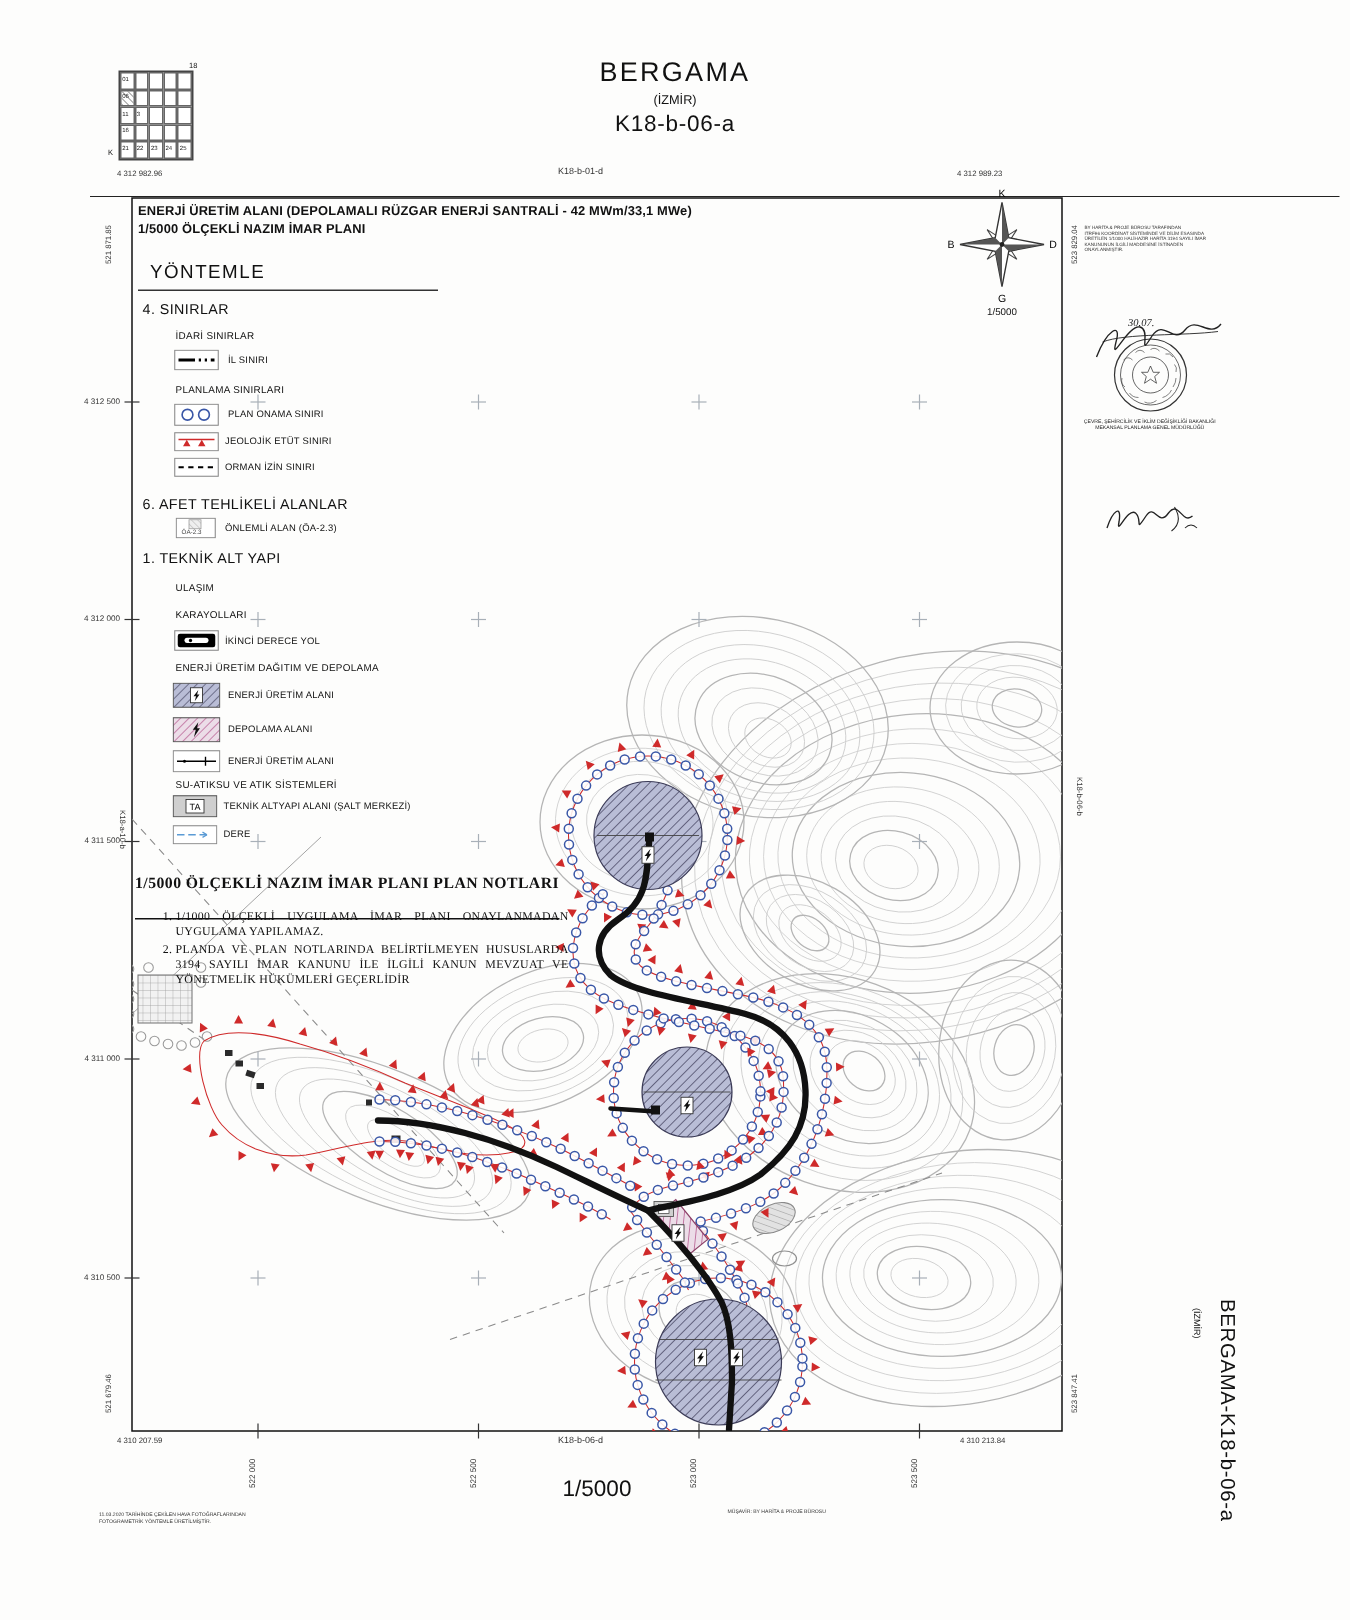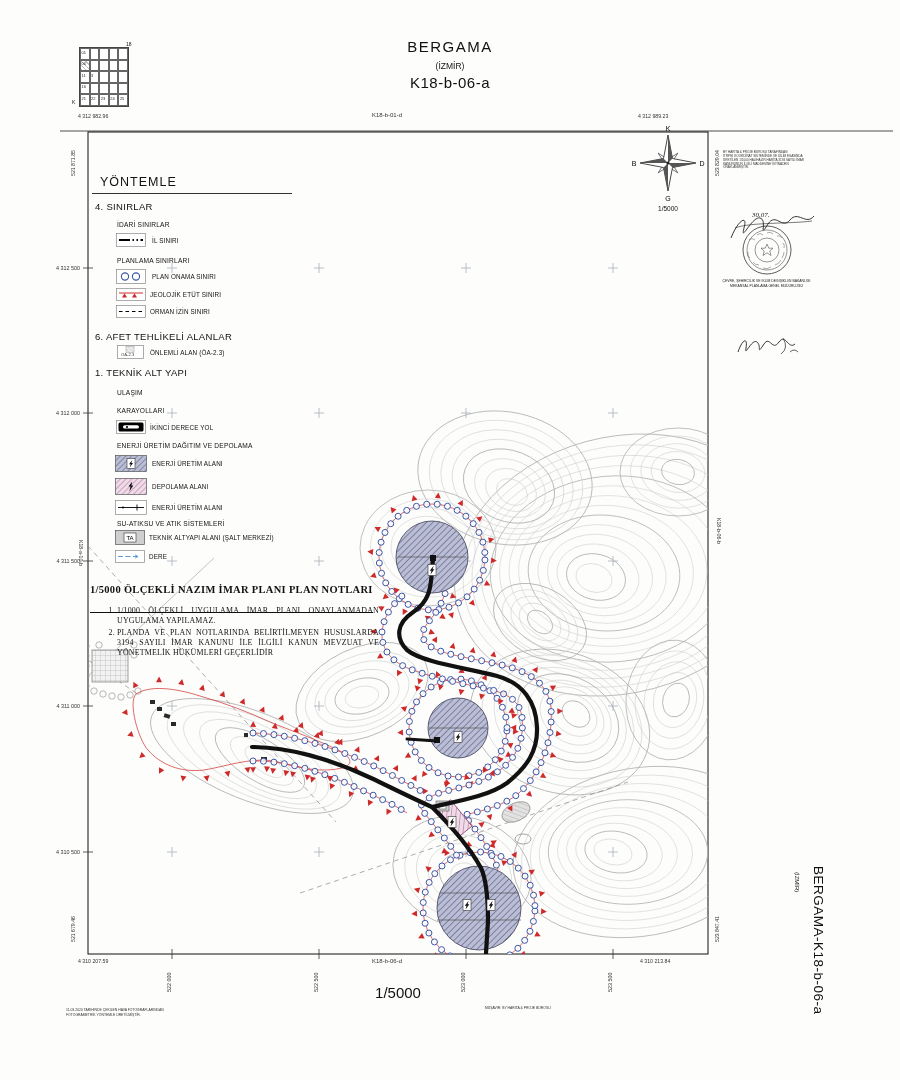--- a/index.html
+++ b/index.html
@@ -700,21 +700,21 @@
     <div class="cell"></div>
     <div class="cell">21</div>
     <div class="cell">22</div>
     <div class="cell">23</div>
     <div class="cell">24</div>
     <div class="cell">25</div>
   </div>
 <div class="abs" style="left:126px;top:41px;font-size:5px">18</div>
 <div class="abs" style="left:72px;top:99px;font-size:5px">K</div>
 
-<div class="abs c" style="left:340px;top:38px;width:220px;font-size:15px;letter-spacing:1.5px">BERGAMA</div>
+<div class="abs c" style="left:340px;top:38px;width:220px;font-size:18px;letter-spacing:1.5px">BERGAMA</div>
 <div class="abs c" style="left:340px;top:61px;width:220px;font-size:8.5px">(İZMİR)</div>
 <div class="abs c" style="left:340px;top:74px;width:220px;font-size:15px;letter-spacing:.5px">K18-b-06-a</div>
 
 <div class="edge-num" style="left:78px;top:113px">4 312 982.96</div>
 <div class="edge-num" style="left:372px;top:112px;font-size:6px">K18-b-01-d</div>
 <div class="edge-num" style="left:638px;top:113px">4 312 989.23</div>
 <div class="edge-num" style="left:78px;top:958px">4 310 207.59</div>
 <div class="edge-num" style="left:372px;top:958px;font-size:6px">K18-b-06-d</div>
 <div class="edge-num" style="left:640px;top:958px">4 310 213.84</div>
 <div class="edge-num rotm90" style="left:70px;top:176px">521 871.85</div>
@@ -731,20 +731,22 @@
     <div style="position: absolute; left: 30px; top: 849px; width: 50px; text-align: right; font-size: 5.4px; color: rgb(51, 51, 51);">4 310 500</div>
   </div>
 <div id="eastings">
     <div style="position: absolute; left: 166px; top: 992px; font-size: 5.4px; color: rgb(51, 51, 51); transform: rotate(-90deg); transform-origin: 0px 0px; white-space: nowrap;">522 000</div>
     <div style="position: absolute; left: 313px; top: 992px; font-size: 5.4px; color: rgb(51, 51, 51); transform: rotate(-90deg); transform-origin: 0px 0px; white-space: nowrap;">522 500</div>
     <div style="position: absolute; left: 460px; top: 992px; font-size: 5.4px; color: rgb(51, 51, 51); transform: rotate(-90deg); transform-origin: 0px 0px; white-space: nowrap;">523 000</div>
     <div style="position: absolute; left: 607px; top: 992px; font-size: 5.4px; color: rgb(51, 51, 51); transform: rotate(-90deg); transform-origin: 0px 0px; white-space: nowrap;">523 500</div>
   </div>
 
 <div class="abs" style="left:92px;top:135px;width:500px;font-weight:bold;font-size:8.6px;line-height:11.5px;letter-spacing:.1px">
+  <div>ENERJİ ÜRETİM ALANI (DEPOLAMALI RÜZGAR ENERJİ SANTRALİ - 42 MWm/33,1 MWe)</div>
+  <div>1/5000 ÖLÇEKLİ NAZIM İMAR PLANI</div>
 </div>
 <div class="abs" style="left:92px;top:172px;width:200px;border-bottom:1px solid #333;padding-bottom:3px">
   <span style="font-size:12.5px;letter-spacing:1px;margin-left:8px">YÖNTEMLE</span>
 </div>
 
 <div class="lg-sec" style="left:95px;top:201px">4. SINIRLAR</div>
 <div class="lg-group" style="left:117px;top:221px">İDARİ SINIRLAR</div>
 
 <svg class="abs" style="left:116px;top:233px" width="30" height="14">
   <rect x="0.5" y="0.5" width="29" height="13" fill="#fff" stroke="#888" stroke-width="0.7"></rect>

